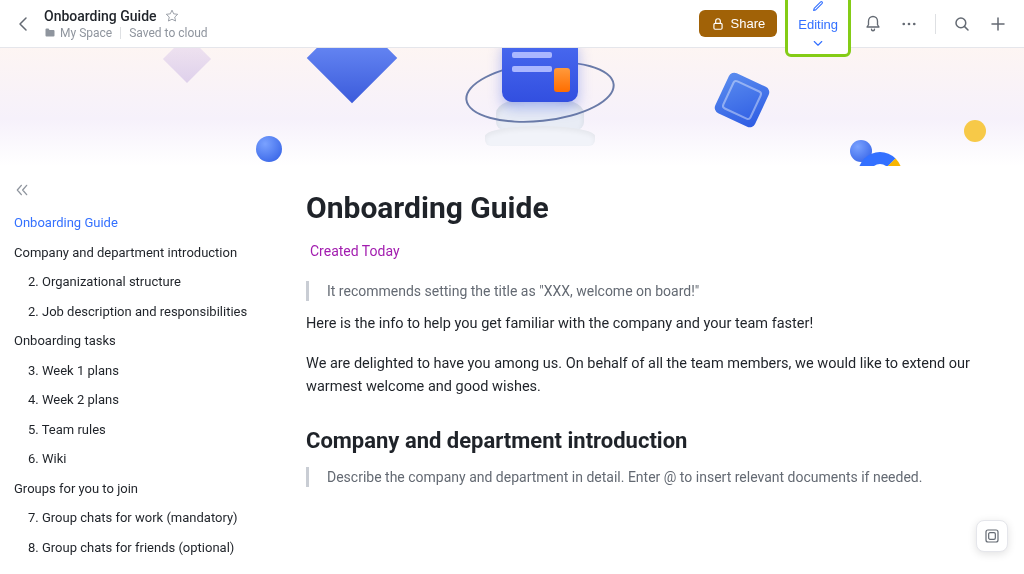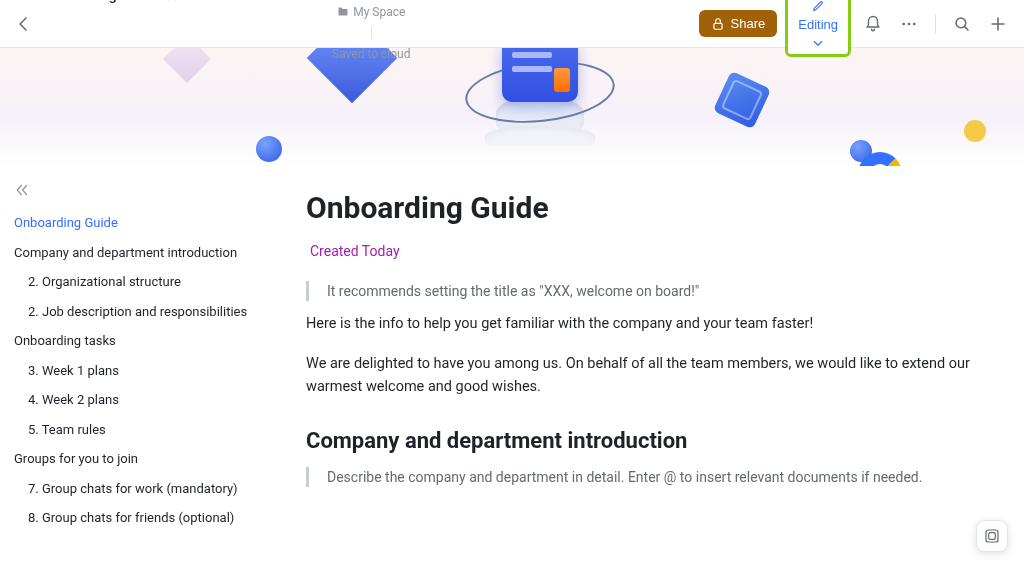--- a/index.html
+++ b/index.html
@@ -5,21 +5,21 @@
     * { margin: 0; padding: 0; box-sizing: border-box; }
     body { font-family: -apple-system, BlinkMacSystemFont, "Segoe UI", Roboto, Helvetica, Arial, sans-serif; color: #1f2329; background: #fff; width: 1024px; height: 574px; overflow: hidden; position: relative; }
     
     
     .header { display: flex; align-items: center; height: 48px; padding: 0 12px; border-bottom: 1px solid #e5e6eb; background: #fff; position: relative; z-index: 10; }
     .back-btn { width: 24px; height: 24px; display: flex; align-items: center; justify-content: center; cursor: pointer; color: #646a73; }
     .title-area { display: flex; flex-direction: column; margin-left: 8px; flex: 1; }
     .title-row { display: flex; align-items: center; gap: 8px; }
     .doc-title { font-size: 14px; font-weight: 500; color: #1f2329; }
     .star-btn { color: #8f959e; cursor: pointer; display: flex; }
-    .sub-row { display: flex; align-items: center; gap: 8px; font-size: 12px; color: #8f959e; margin-top: 2px; flex-direction: column; }
+    .sub-row { display: flex; align-items: center; gap: 8px; font-size: 12px; color: #8f959e; margin-top: 2px; }
     .sub-item { display: flex; align-items: center; gap: 4px; }
     .sub-divider { width: 1px; height: 12px; background: #dee0e3; }
     .header-actions { display: flex; align-items: center; gap: 8px; }
     .share-btn { background: #a16207; color: #fff; border: none; border-radius: 6px; padding: 6px 12px; font-size: 13px; font-weight: 500; display: flex; align-items: center; gap: 6px; cursor: pointer; }
     .editing-btn { background: #fff; color: #3370ff; border: 3px solid #84cc16; border-radius: 6px; padding: 5px 10px; font-size: 13px; font-weight: 500; display: flex; align-items: center; gap: 5px; cursor: pointer; flex-direction: column; }
     .icon-btn { width: 28px; height: 28px; display: flex; align-items: center; justify-content: center; cursor: pointer; color: #646a73; border-radius: 4px; }
     .vdivider { width: 1px; height: 20px; background: #dee0e3; margin: 0 4px; }
     
     
     .cover { height: 118px; width: 100%; position: relative; overflow: hidden; background: linear-gradient(180deg, #fdf5f3 0%, #f6f1fb 60%, #ffffff 100%); }
@@ -157,20 +157,21 @@
         </svg>
     </div>
     <div class="outline-item l1 active">Onboarding Guide</div>
     <div class="outline-item l1">Company and department introduction</div>
     <div class="outline-item l2">2. Organizational structure</div>
     <div class="outline-item l2">2. Job description and responsibilities</div>
     <div class="outline-item l1">Onboarding tasks</div>
     <div class="outline-item l2">3. Week 1 plans</div>
     <div class="outline-item l2">4. Week 2 plans</div>
     <div class="outline-item l2">5. Team rules</div>
+    <div class="outline-item l2">6. Wiki</div>
     <div class="outline-item l1">Groups for you to join</div>
     <div class="outline-item l2">7. Group chats for work (mandatory)</div>
     <div class="outline-item l2">8. Group chats for friends (optional)</div>
 
   </div>
 
   <div class="content">
     <h1 class="page-title">Onboarding Guide</h1>
     <div class="meta-created">Created Today</div>
     <div class="quote-block">It recommends setting the title as "XXX, welcome on board!"</div>

